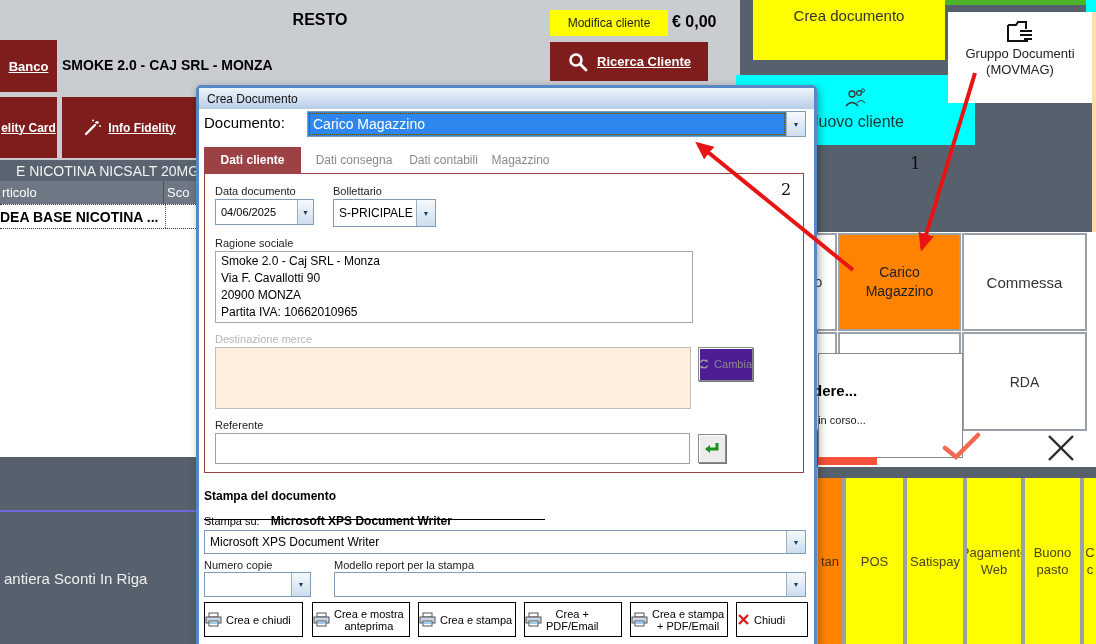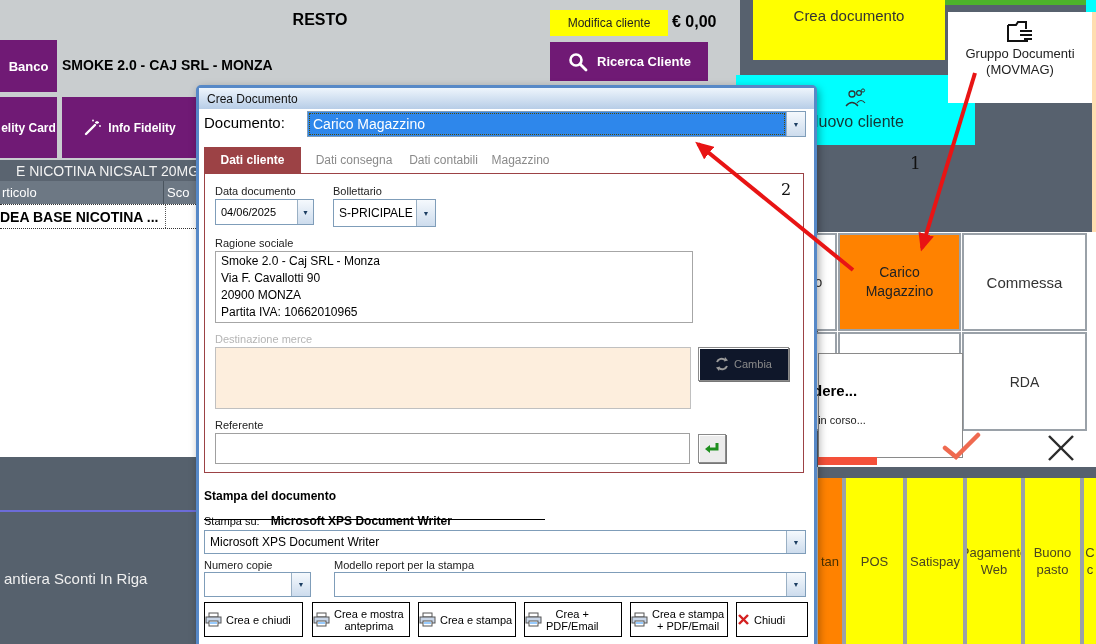--- a/index.html
+++ b/index.html
@@ -2,21 +2,21 @@
 <html><head>
 <meta charset="utf-8">
 <style>
   html,body{margin:0;padding:0;background:#888;}
   .screen{position:relative;width:1096px;height:644px;overflow:hidden;
     background:#c9cdcf;font-family:"Liberation Sans","DejaVu Sans",sans-serif;color:#000;}
   .abs{position:absolute;}
   .center{display:flex;align-items:center;justify-content:center;text-align:center;}
   
   .resto{left:230px;top:11px;width:180px;font-weight:bold;font-size:16px;text-align:center;}
-  .btn-orange{background:#701a75;color:#fff;font-weight:bold;}
+  .btn-orange{background:#7f1d1d;color:#fff;font-weight:bold;text-decoration:underline;}
   .banco{left:0;top:40px;width:57px;height:52px;font-size:13px;}
   .store{left:62px;top:57px;font-weight:bold;font-size:14px;white-space:nowrap;}
   .modifica{left:550px;top:10px;width:118px;height:26px;background:#ffff00;font-size:12px;color:#222;}
   .total{left:672px;top:13px;font-weight:bold;font-size:16px;}
   .ricerca{left:550px;top:42px;width:158px;height:39px;font-size:13px;gap:8px;}
   .fidelity{left:0;top:97px;width:57px;height:61px;font-size:12px;}
   .infofid{left:62px;top:97px;width:134px;height:61px;font-size:12px;gap:6px;}
   .list-title{left:0;top:160px;width:196px;height:21px;background:#5a6470;color:#f2f2f2;
     font-size:14px;display:flex;align-items:center;padding-left:16px;box-sizing:border-box;white-space:nowrap;}
   .thead{left:0;top:181px;width:196px;height:23px;background:#6d7884;color:#fff;font-size:13px;display:flex;}
@@ -77,21 +77,21 @@
   .tab2{left:113px;width:84px;} .tab3{left:204px;width:81px;} .tab4{left:293px;width:57px;}
   .panel{position:absolute;left:5px;top:85px;width:600px;height:300px;border:1px solid #9c4245;box-sizing:border-box;}
   .flabel{position:absolute;font-size:11px;color:#222;white-space:nowrap;}
   .badge2{position:absolute;left:576px;top:6px;}
   .combo-data{position:absolute;left:10px;top:25px;width:99px;height:26px;}
   .combo-data .val{font-size:11px;}
   .combo-boll{position:absolute;left:128px;top:25px;width:103px;height:28px;}
   .ragbox{position:absolute;left:10px;top:77px;width:478px;height:72px;border:1px solid #a6a6a6;
     box-sizing:border-box;font-size:12px;line-height:17px;padding:1px 5px;}
   .destbox{position:absolute;left:10px;top:173px;width:476px;height:62px;background:#fdeedd;border:1px solid #c0c0c0;box-sizing:border-box;}
-  .cambia{position:absolute;left:493px;top:173px;width:91px;height:34px;background:#0f172a;
+  .cambia{position:absolute;left:493px;top:173px;width:55px;height:34px;background:#4c1d95;
     border:1px solid #8a8a8a;box-shadow:inset 1px 1px 0 #fff,1px 1px 0 #777;box-sizing:border-box;
     display:flex;align-items:center;justify-content:center;gap:5px;font-size:11px;color:#8a8a8a;}
   .refinput{position:absolute;left:10px;top:259px;width:475px;height:31px;border:1px solid #a0a0a0;box-sizing:border-box;background:#fff;}
   .greenbtn{position:absolute;left:493px;top:260px;width:28px;height:29px;background:#ececec;
     border:1px solid #8a8a8a;box-shadow:inset 1px 1px 0 #fff,1px 1px 0 #777;box-sizing:border-box;
     display:flex;align-items:center;justify-content:center;}
   .stampa-title{position:absolute;left:5px;top:401px;width:341px;font-weight:bold;font-size:12px;
     border-bottom:1px solid #000;padding-bottom:16px;}
   .stampa-su{position:absolute;left:5px;top:426px;font-size:11px;}
   .stampa-su b{font-size:12px;margin-left:8px;}

